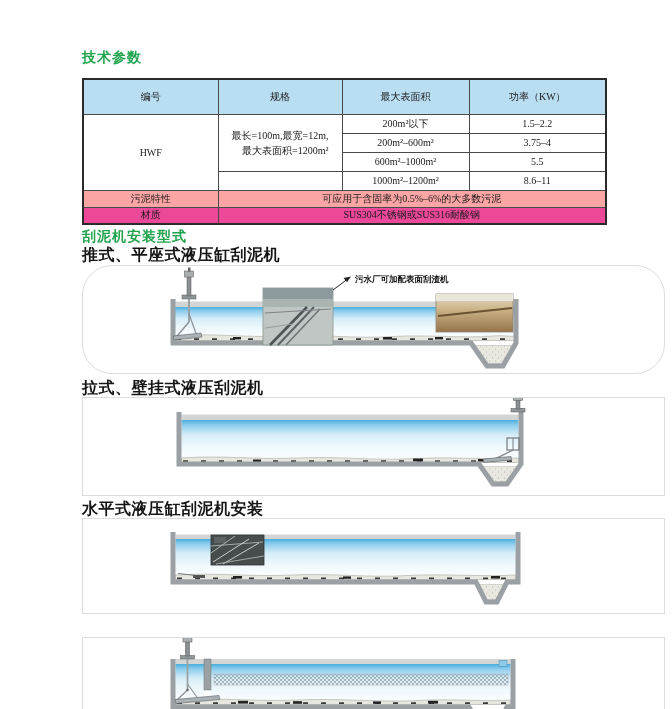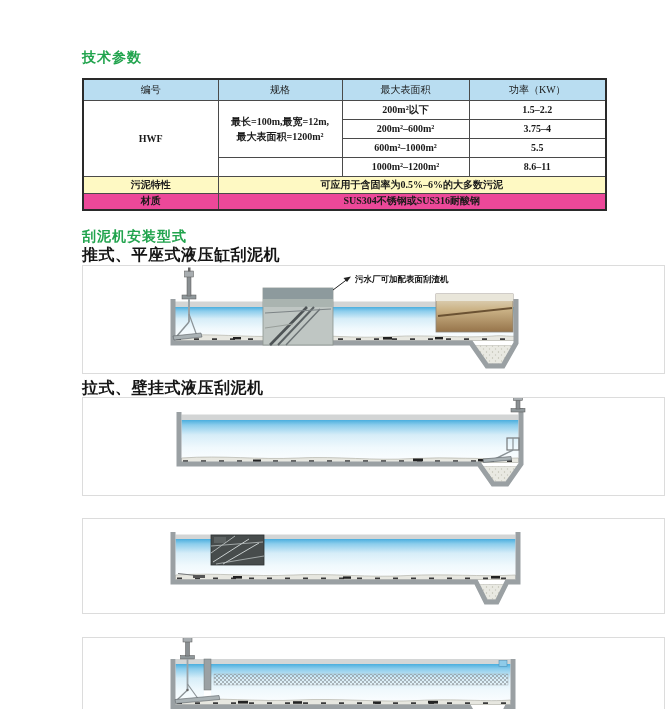--- a/index.html
+++ b/index.html
@@ -4,26 +4,26 @@
 <style>
   * { box-sizing: border-box; }
   html,body { margin:0; padding:0; background:#fff; }
   .page { position:relative; width:672px; height:709px; background:#ffffff; overflow:hidden;
           font-family:"Liberation Sans","DejaVu Sans",sans-serif;margin-top:41px; }
   .sec-title { position:absolute; left:82px; font-size:14px; font-weight:bold; color:#22a44e; letter-spacing:1px; }
   .sub-heading { position:absolute; left:82px; font-size:16px; font-weight:bold; color:#151515; letter-spacing:0.5px; }
   table.spec { position:absolute; left:82px; top:37px; width:523px; border-collapse:collapse; table-layout:fixed;
                font-family:"Liberation Serif","DejaVu Serif",serif; font-size:10px; color:#1a1a1a;
                border:2px solid #2a2a2a; }
-  table.spec td, table.spec th { border:1px solid #4a4a4a; text-align:center; vertical-align:middle; padding:0 2px;font-weight:bold; }
-  table.spec th { font-weight:normal; background:#b9ddf1; height:21px; }
+  table.spec td, table.spec th { border:1px solid #4a4a4a; text-align:center; vertical-align:middle; padding:0 2px; }
+  table.spec th { font-weight:normal; background:#b9ddf1; height:35px; }
   tr.r td { height:19px; }
-  tr.hl td { height:17px; background:#fef9c3; }
+  tr.hl td { height:17px; background:#fca5a5; }
   tr.r2 td { height:17px; background:#ec4899; }
-  .specwrap { display:inline-block; text-align:center; line-height:1.5; }
+  .specwrap { display:inline-block; text-align:right; line-height:1.5; }
   .diagram-box { position:absolute; left:82px; width:583px; border:1px solid #dcdcdc; background:#fff; }
   .diagram-box svg { display:block; }
 </style>
 </head>
 <body>
 
 <div class="page">
 
   <div class="sec-title" style="top:8px;">技术参数</div>
 
@@ -72,21 +72,21 @@
       <tr class="r2">
         <td>材质</td>
         <td colspan="3">SUS304不锈钢或SUS316耐酸钢</td>
       </tr>
     </tbody>
   </table>
 
   <div class="sec-title" style="top:187px;">刮泥机安装型式</div>
 
   <div class="sub-heading" style="top:204px;">推式、平座式液压缸刮泥机</div>
-  <div class="diagram-box" style="top:224px; height:109px;">
+  <div class="diagram-box" style="top:224px; height:109px;border-radius:30px;">
     <svg width="583" height="107" viewBox="0 0 583 107">
       <defs>
         <linearGradient id="wg1" x1="0" y1="0" x2="0" y2="1">
           <stop offset="0" stop-color="#4aaede"></stop>
             <stop offset="0.12" stop-color="#8ccdec"></stop>
           <stop offset="0.35" stop-color="#d6edf8"></stop>
             <stop offset="0.65" stop-color="#f0f9fd"></stop>
           <stop offset="1" stop-color="#fdfeff"></stop>
         </linearGradient>
         <linearGradient id="tan1" x1="0" y1="0" x2="0" y2="1">
@@ -182,20 +182,21 @@
         <rect x="433" y="1" width="4" height="10" fill="#8a8f92" stroke="#555" stroke-width="0.5"></rect>
         <rect x="430.5" y="-2" width="9" height="4.5" fill="#a8adb0" stroke="#555" stroke-width="0.5"></rect>
         <rect x="424" y="40" width="12" height="12" fill="none" stroke="#76797b" stroke-width="1.2"></rect>
         <line x1="430" y1="40" x2="430" y2="52" stroke="#8a9296" stroke-width="1.2"></line>
         <line x1="430" y1="52" x2="410" y2="62" stroke="#8a9296" stroke-width="1.5"></line>
         <polygon points="400,61 428,58.5 428.5,62 400.5,64.5" fill="#aab2b5" stroke="#5a6266" stroke-width="0.6"></polygon>
       </g>
     </svg>
   </div>
 
+  <div class="sub-heading" style="top:458px;">水平式液压缸刮泥机安装</div>
   <div class="diagram-box" style="top:477px; height:96px;">
     <svg width="583" height="94" viewBox="0 0 583 94">
       <defs>
         <linearGradient id="wg3" x1="0" y1="0" x2="0" y2="1">
           <stop offset="0" stop-color="#4aaede"></stop>
             <stop offset="0.12" stop-color="#8ccdec"></stop>
           <stop offset="0.35" stop-color="#d6edf8"></stop>
             <stop offset="0.65" stop-color="#f0f9fd"></stop>
           <stop offset="1" stop-color="#fdfeff"></stop>
         </linearGradient>

